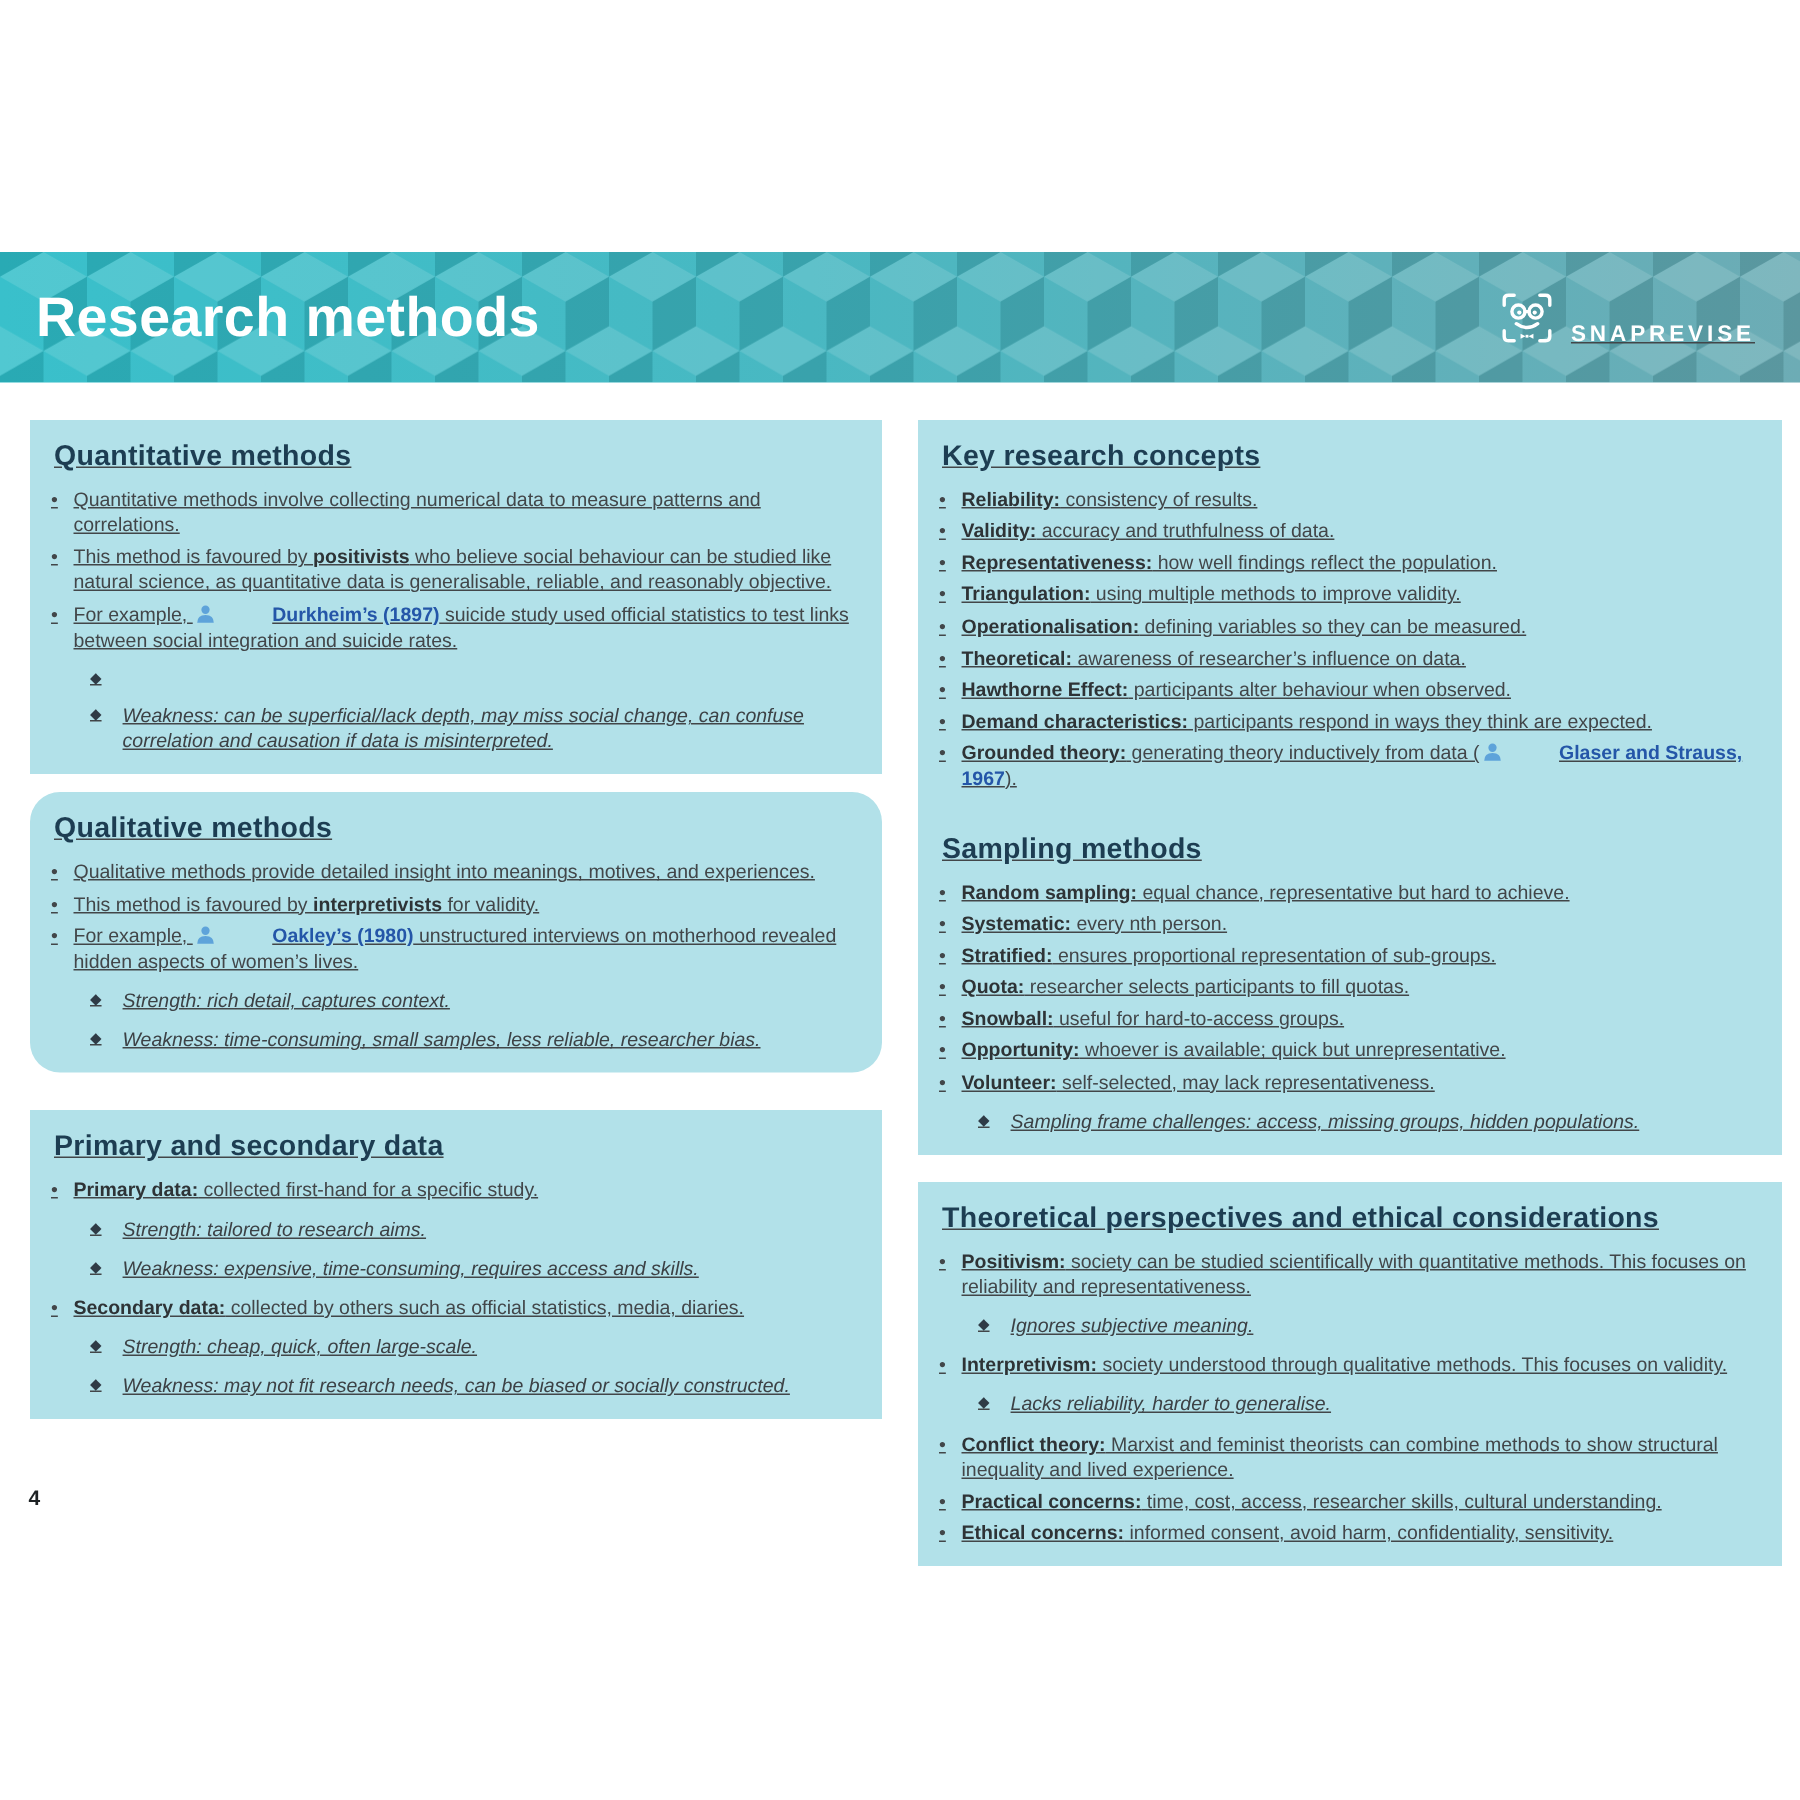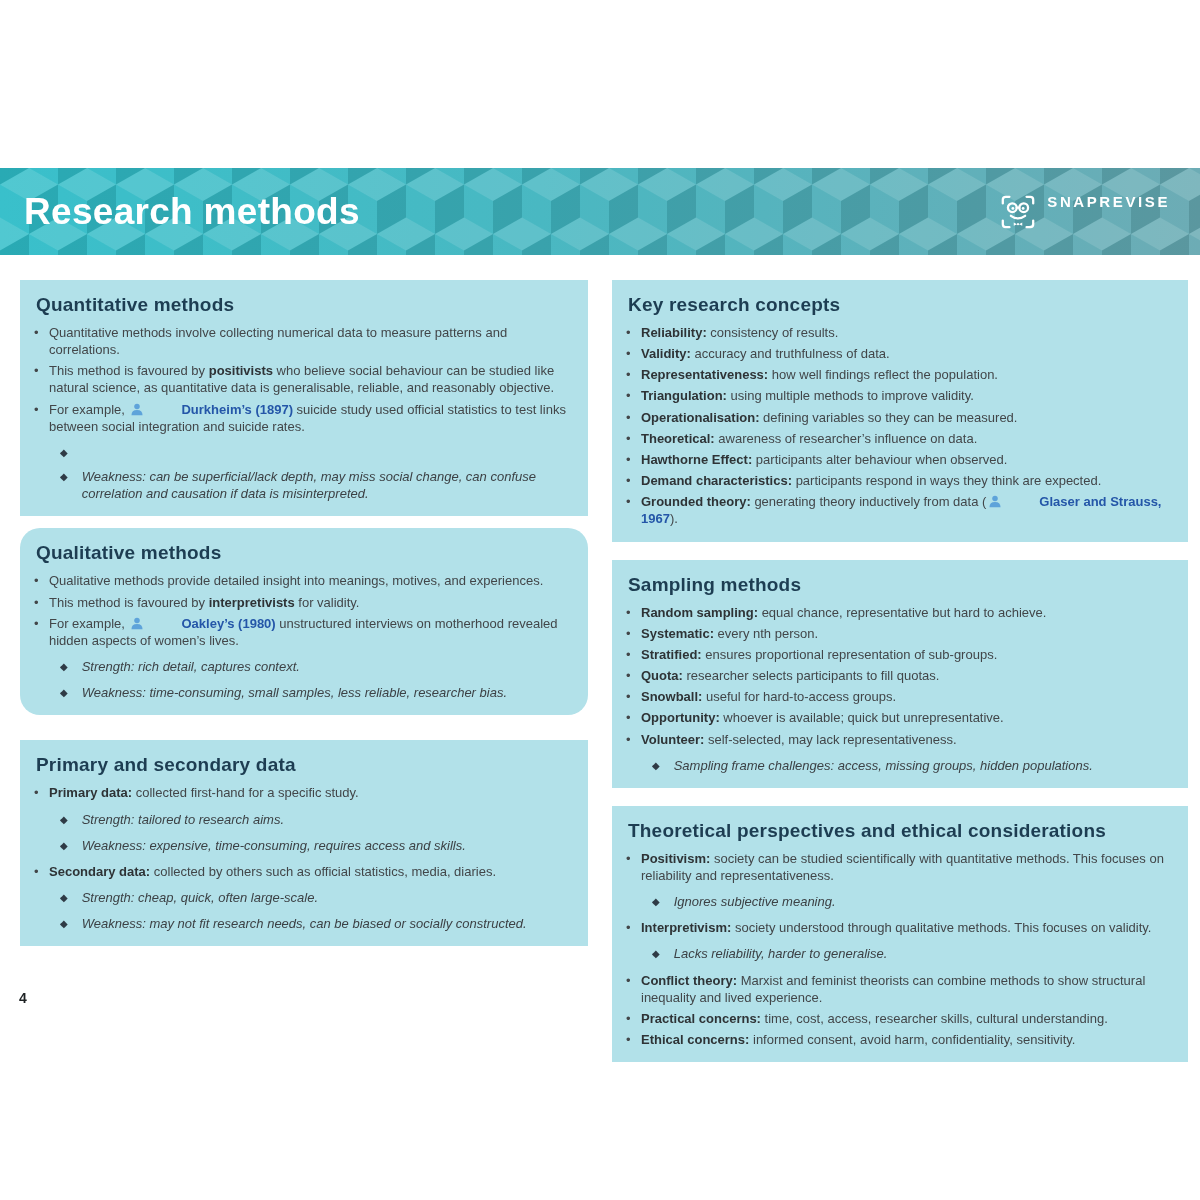--- a/index.html
+++ b/index.html
@@ -18,36 +18,36 @@
     background:linear-gradient(90deg,#2ebdc8 0%, #3fb4bf 45%, #65a8b1 100%);
     overflow:hidden;
   }
   .header .pattern { position:absolute; top:0; left:0; }
   .header-title {
     position:absolute; left:24px; top:50%; transform:translateY(-50%);
     color:#ffffff; font-size:37px; font-weight:800; letter-spacing:.3px; z-index:2;
   }
   .logo {
     position:absolute; right:30px; top:50%; transform:translateY(-50%);
-    display:flex; align-items:flex-start; gap:10px; z-index:2;
+    display:flex; align-items:flex-end; gap:10px; z-index:2;text-decoration:underline;
   }
   .brand { color:#ffffff; font-size:15px; font-weight:700; letter-spacing:2.6px; }
 
   
   .content {
     position:absolute; top:280px; left:20px; width:1168px;
     display:flex; gap:24px; align-items:flex-start;
   }
   .col-left  { width:568px; }
   .col-right { width:576px;border-radius:25px; }
 
-  .box { background:#b2e1e9; padding:12px 16px 14px 14px; }
+  .box { background:#b2e1e9; padding:12px 16px 14px 14px;text-decoration:underline; }
   .col-left  .box:nth-of-type(2) { margin-top:12px;border-radius:20px; }
   .col-left  .box:nth-of-type(3) { margin-top:25px; }
-  .col-right .box:nth-of-type(2) { margin-top:18px; }
+  .col-right .box:nth-of-type(2) { }
   .col-right .box:nth-of-type(3) { margin-top:18px; }
 
   .box-heading {
     color:#1d3d52; font-size:19px; font-weight:800;
     margin:2px 0 8px 2px; letter-spacing:.2px;
   }
 
   .item {
     display:flex; gap:8px; margin-top:4px;
     font-size:13px; line-height:1.32; color:#424649;

